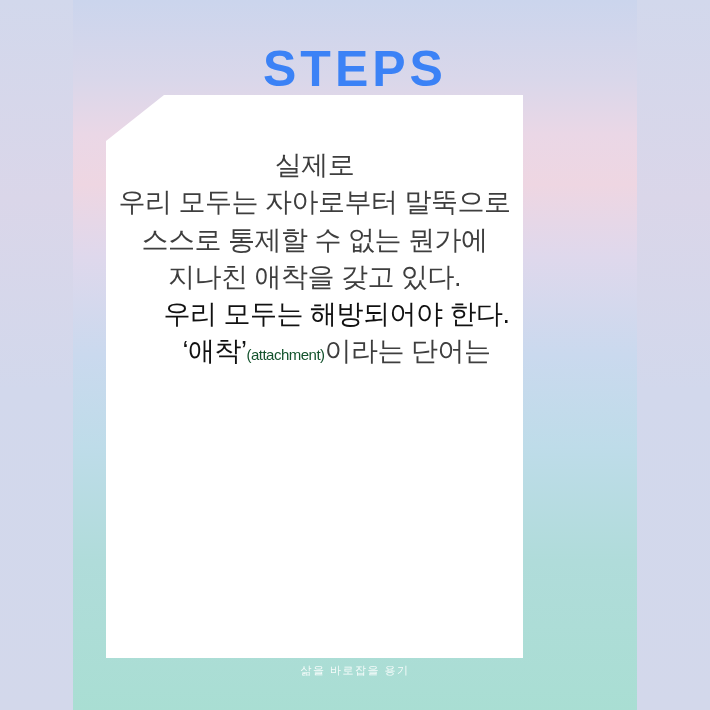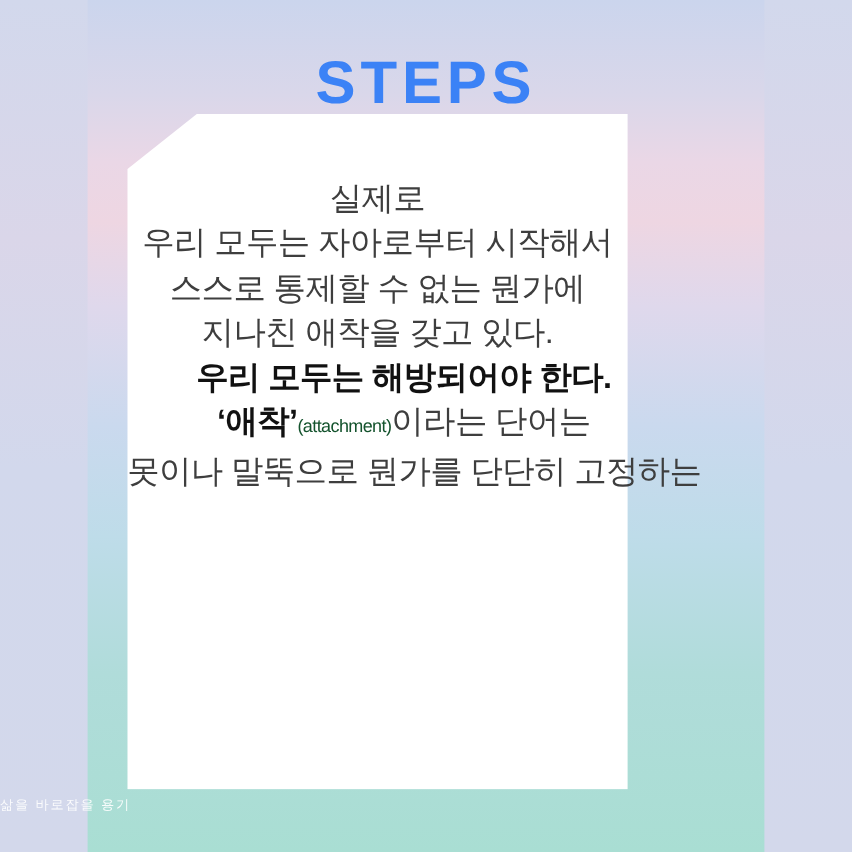--- a/index.html
+++ b/index.html
@@ -48,43 +48,42 @@
   .quote-lines { width: 100%; }
   .quote-line {
     text-align: center;
     font-size: 27px;
     line-height: 37.3px;
     letter-spacing: -0.5px;
     color: #3e3e3e;
     white-space: nowrap;
   }
   .part-regular { font-weight: normal; color: #3e3e3e; }
-  .part-bold { font-weight: bold; color: #111111; margin-left: 44px; }
+  .part-bold { font-weight: normal; color: #111111; margin-left: 44px; }
   .part-latin-small { font-weight: normal; color: #14532d; font-size: 15px; }
   .footer-title {
     position: absolute;
     top: 663px; left: 0; right: 0;
-    text-align: left;
+    text-align: center;
     font-size: 11px;
     letter-spacing: 1.5px;
     color: rgba(255, 255, 255, 0.9);
   }
 </style>
 </head>
 <body>
 
 <div class="gradient-panel"></div>
 
 <div class="brand">STEPS</div>
 
 <div class="quote-card">
   <div class="quote-lines">
       <div class="quote-line"><span class="part-regular">실제로</span></div>
-      <div class="quote-line"><span class="part-regular">우리 모두는 자아로부터 시작해서</span></div>
+      <div class="quote-line"><span class="part-regular">우리 모두는 자아로부터 말뚝으로</span></div>
       <div class="quote-line"><span class="part-regular">스스로 통제할 수 없는 뭔가에</span></div>
       <div class="quote-line"><span class="part-regular">지나친 애착을 갖고 있다.</span></div>
       <div class="quote-line"><span class="part-bold">우리 모두는 해방되어야 한다.</span></div>
       <div class="quote-line"><span class="part-bold">‘애착’</span><span class="part-latin-small">(attachment)</span><span class="part-regular">이라는 단어는</span></div>
-      <div class="quote-line"><span class="part-regular">못이나 말뚝으로 뭔가를 단단히 고정하는</span></div>
     </div>
 </div>
 
 <div class="footer-title">삶을 바로잡을 용기</div>
 
 </body></html>

